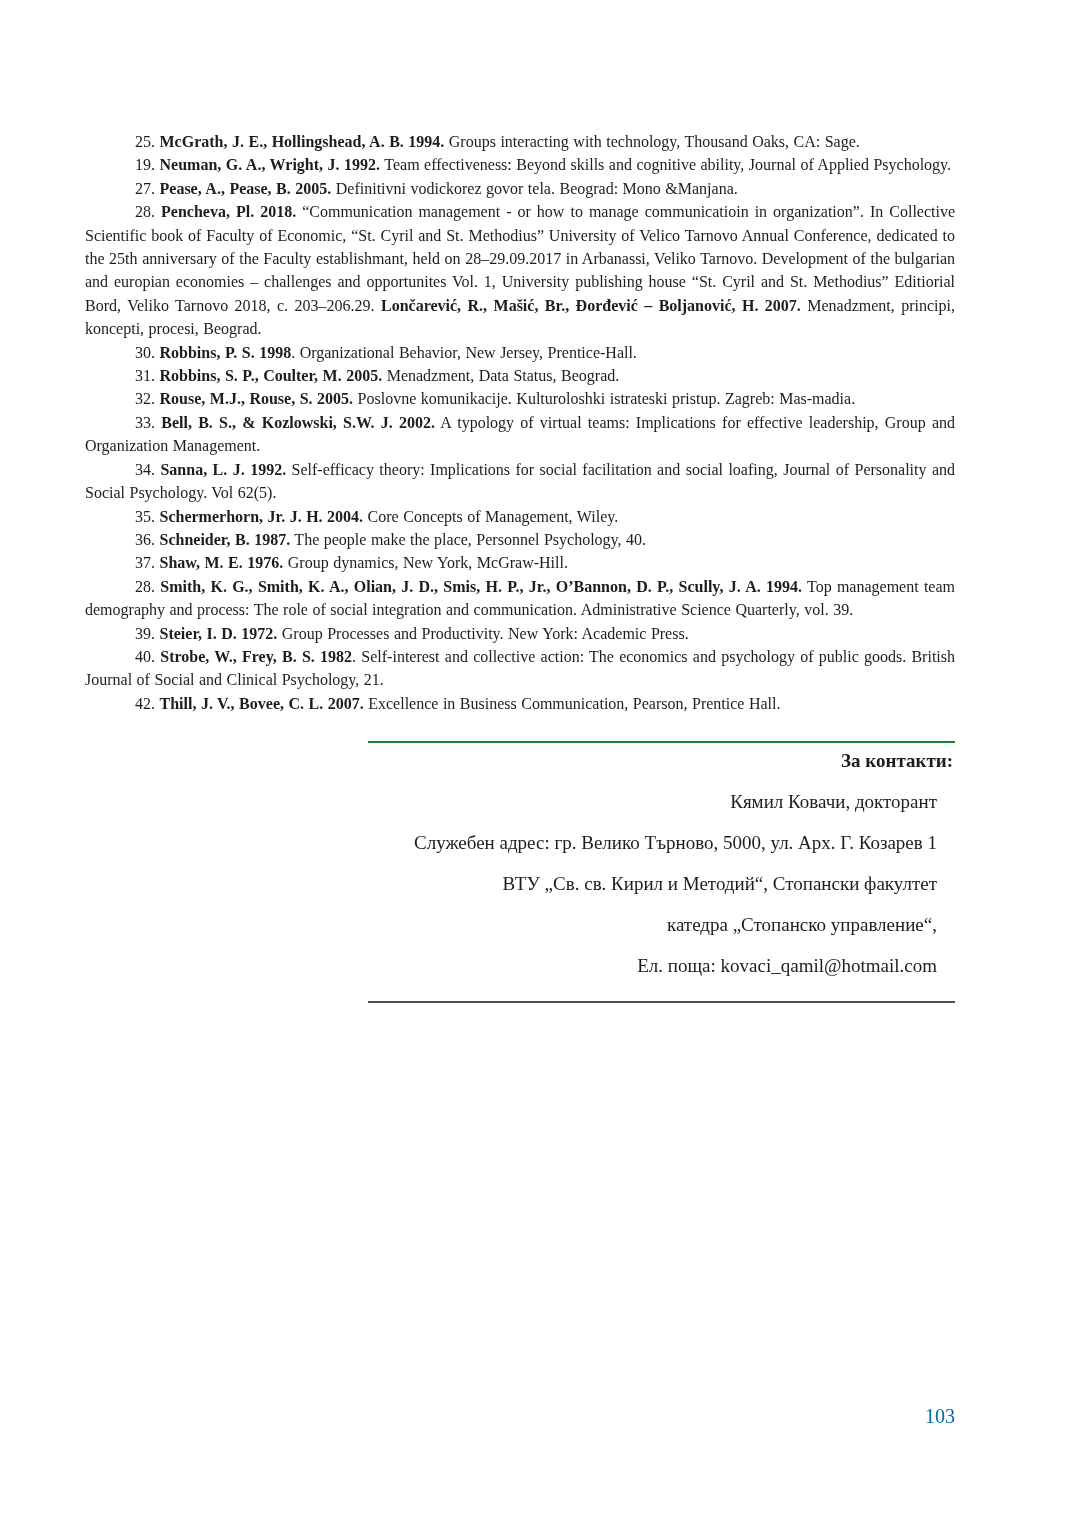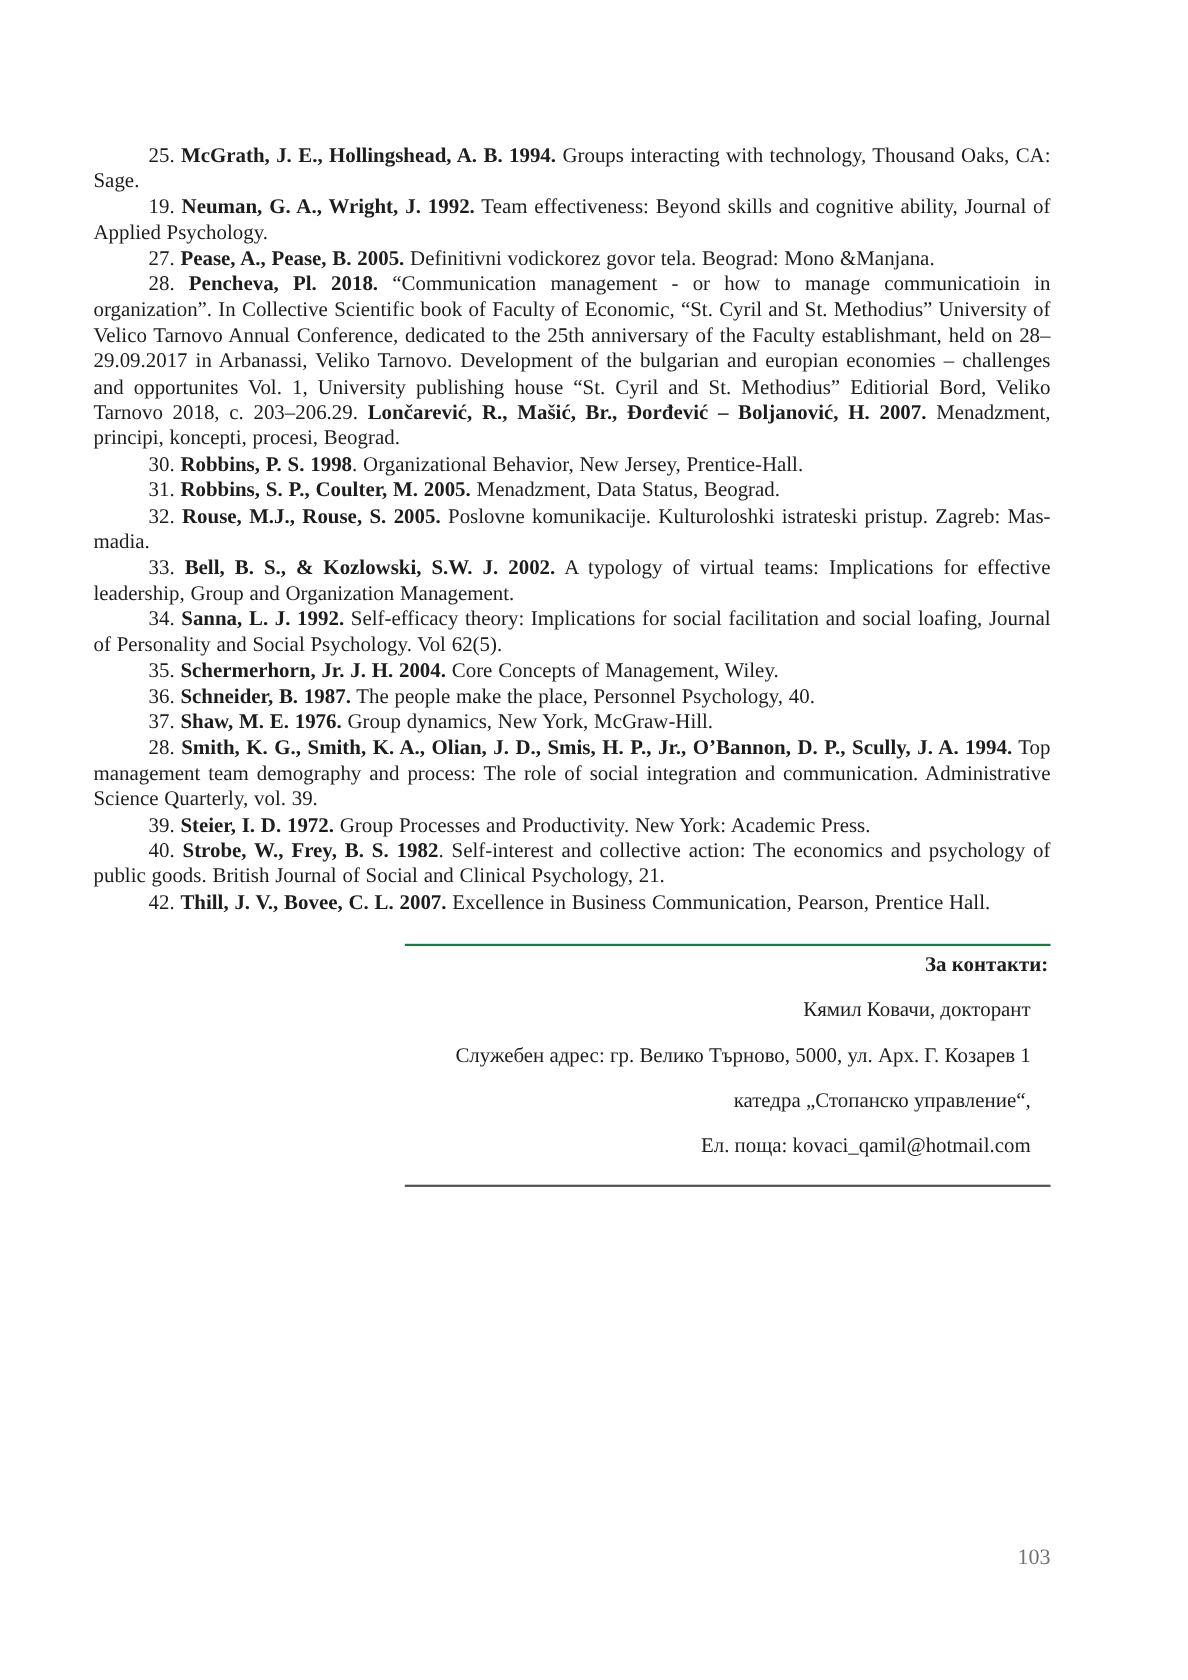--- a/index.html
+++ b/index.html
@@ -19,21 +19,21 @@
     position: absolute;
     left: 85px;
     top: 130px;
     width: 870px;
   }
   .references p.ref {
     margin: 0;
     padding: 0;
     text-align: justify;
     text-indent: 50px;
-    font-size: 19px;
+    font-size: 16px;
     line-height: 23.4px;
     word-spacing: 0.5px;
   }
   .references p.ref b {
     font-weight: bold;
   }
   .contact-block {
     margin-top: 26px;
     margin-left: 283px;
     width: 585px;
@@ -49,21 +49,21 @@
   }
   .contact-line {
     margin: 16px;
   }
   .page-number {
     position: absolute;
     top: 1404px;
     right: 125px;
     font-size: 20px;
     line-height: 24px;
-    color: #737373;
+    color: #0369a1;
   }
 </style>
 </head>
 <body>
 
 <div class="content">
   <div class="references" id="refs">
       <p class="ref"><span>25. </span><b>McGrath, J. E., Hollingshead, A. B. 1994.</b><span> Groups interacting with technology, Thousand Oaks, CA: Sage.</span></p>
       <p class="ref"><span>19. </span><b>Neuman, G. A., Wright, J. 1992.</b><span> Team effectiveness: Beyond skills and cognitive ability, Journal of Applied Psychology.</span></p>
       <p class="ref"><span>27. </span><b>Pease, A., Pease, B. 2005.</b><span> Definitivni vodickorez govor tela. Beograd: Mono &amp;Manjana.</span></p>
@@ -80,19 +80,20 @@
       <p class="ref"><span>39. </span><b>Steier, I. D. 1972.</b><span> Group Processes and Productivity. New York: Academic Press.</span></p>
       <p class="ref"><span>40. </span><b>Strobe, W., Frey, B. S. 1982</b><span>. Self-interest and collective action: The economics and psychology of public goods. British Journal of Social and Clinical Psychology, 21.</span></p>
       <p class="ref"><span>42. </span><b>Thill, J. V., Bovee, C. L. 2007.</b><span> Excellence in Business Communication, Pearson, Prentice Hall.</span></p>
     </div>
 
   <div class="contact-block">
     <div class="contact-heading">За контакти:</div>
     <div id="contact-lines">
         <div class="contact-line">Кямил Ковачи, докторант</div>
         <div class="contact-line">Служебен адрес: гр. Велико Търново, 5000, ул. Арх. Г. Козарев 1</div>
+        <div class="contact-line">ВТУ „Св. св. Кирил и Методий“, Стопански факултет</div>
         <div class="contact-line">катедра „Стопанско управление“,</div>
         <div class="contact-line">Ел. поща: kovaci_qamil@hotmail.com</div>
       </div>
   </div>
 </div>
 
 <div class="page-number">103</div>
 
 </body></html>

